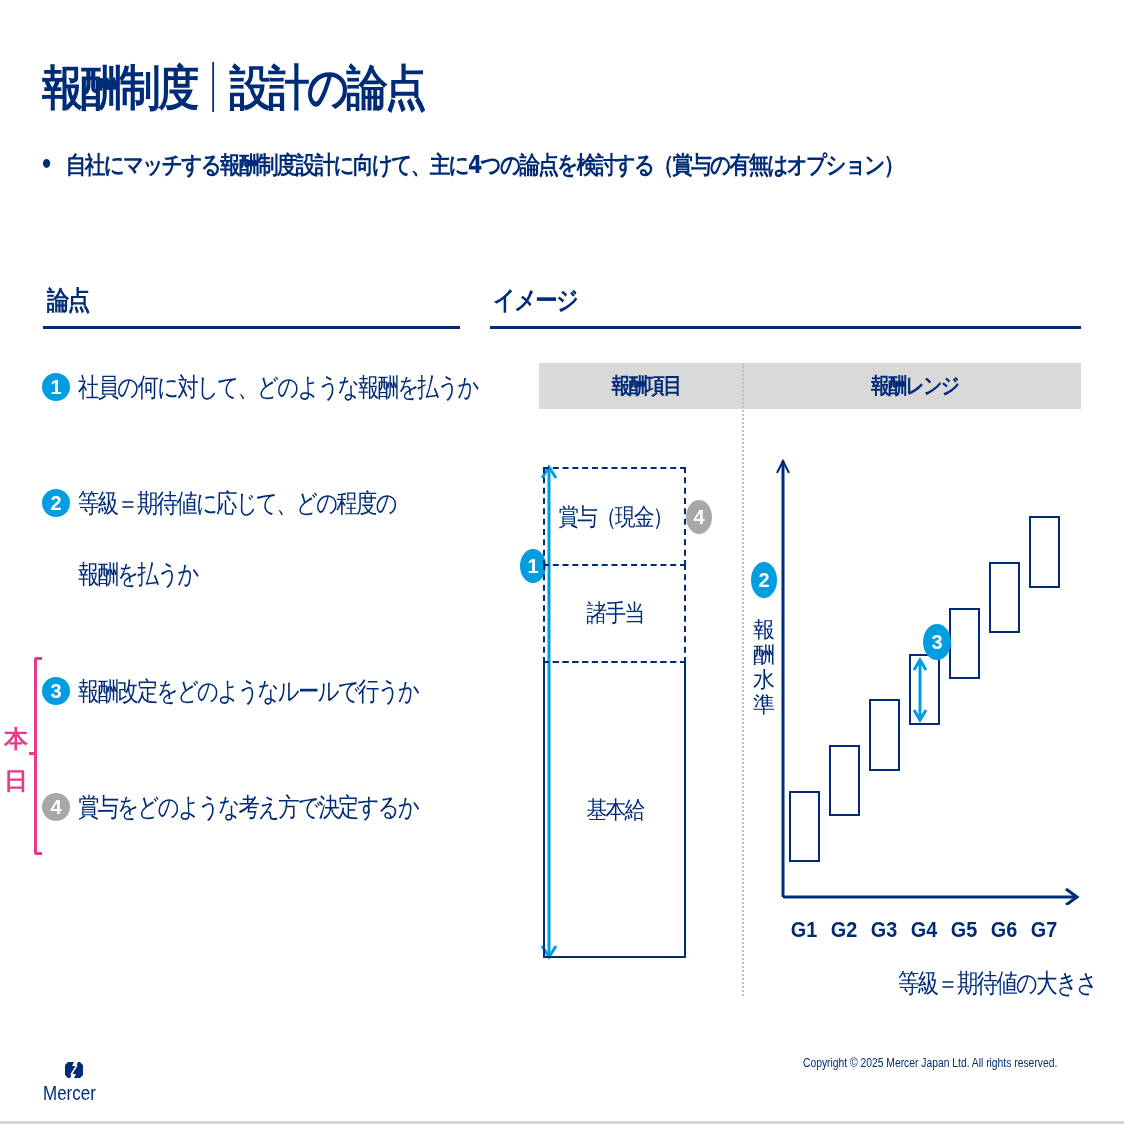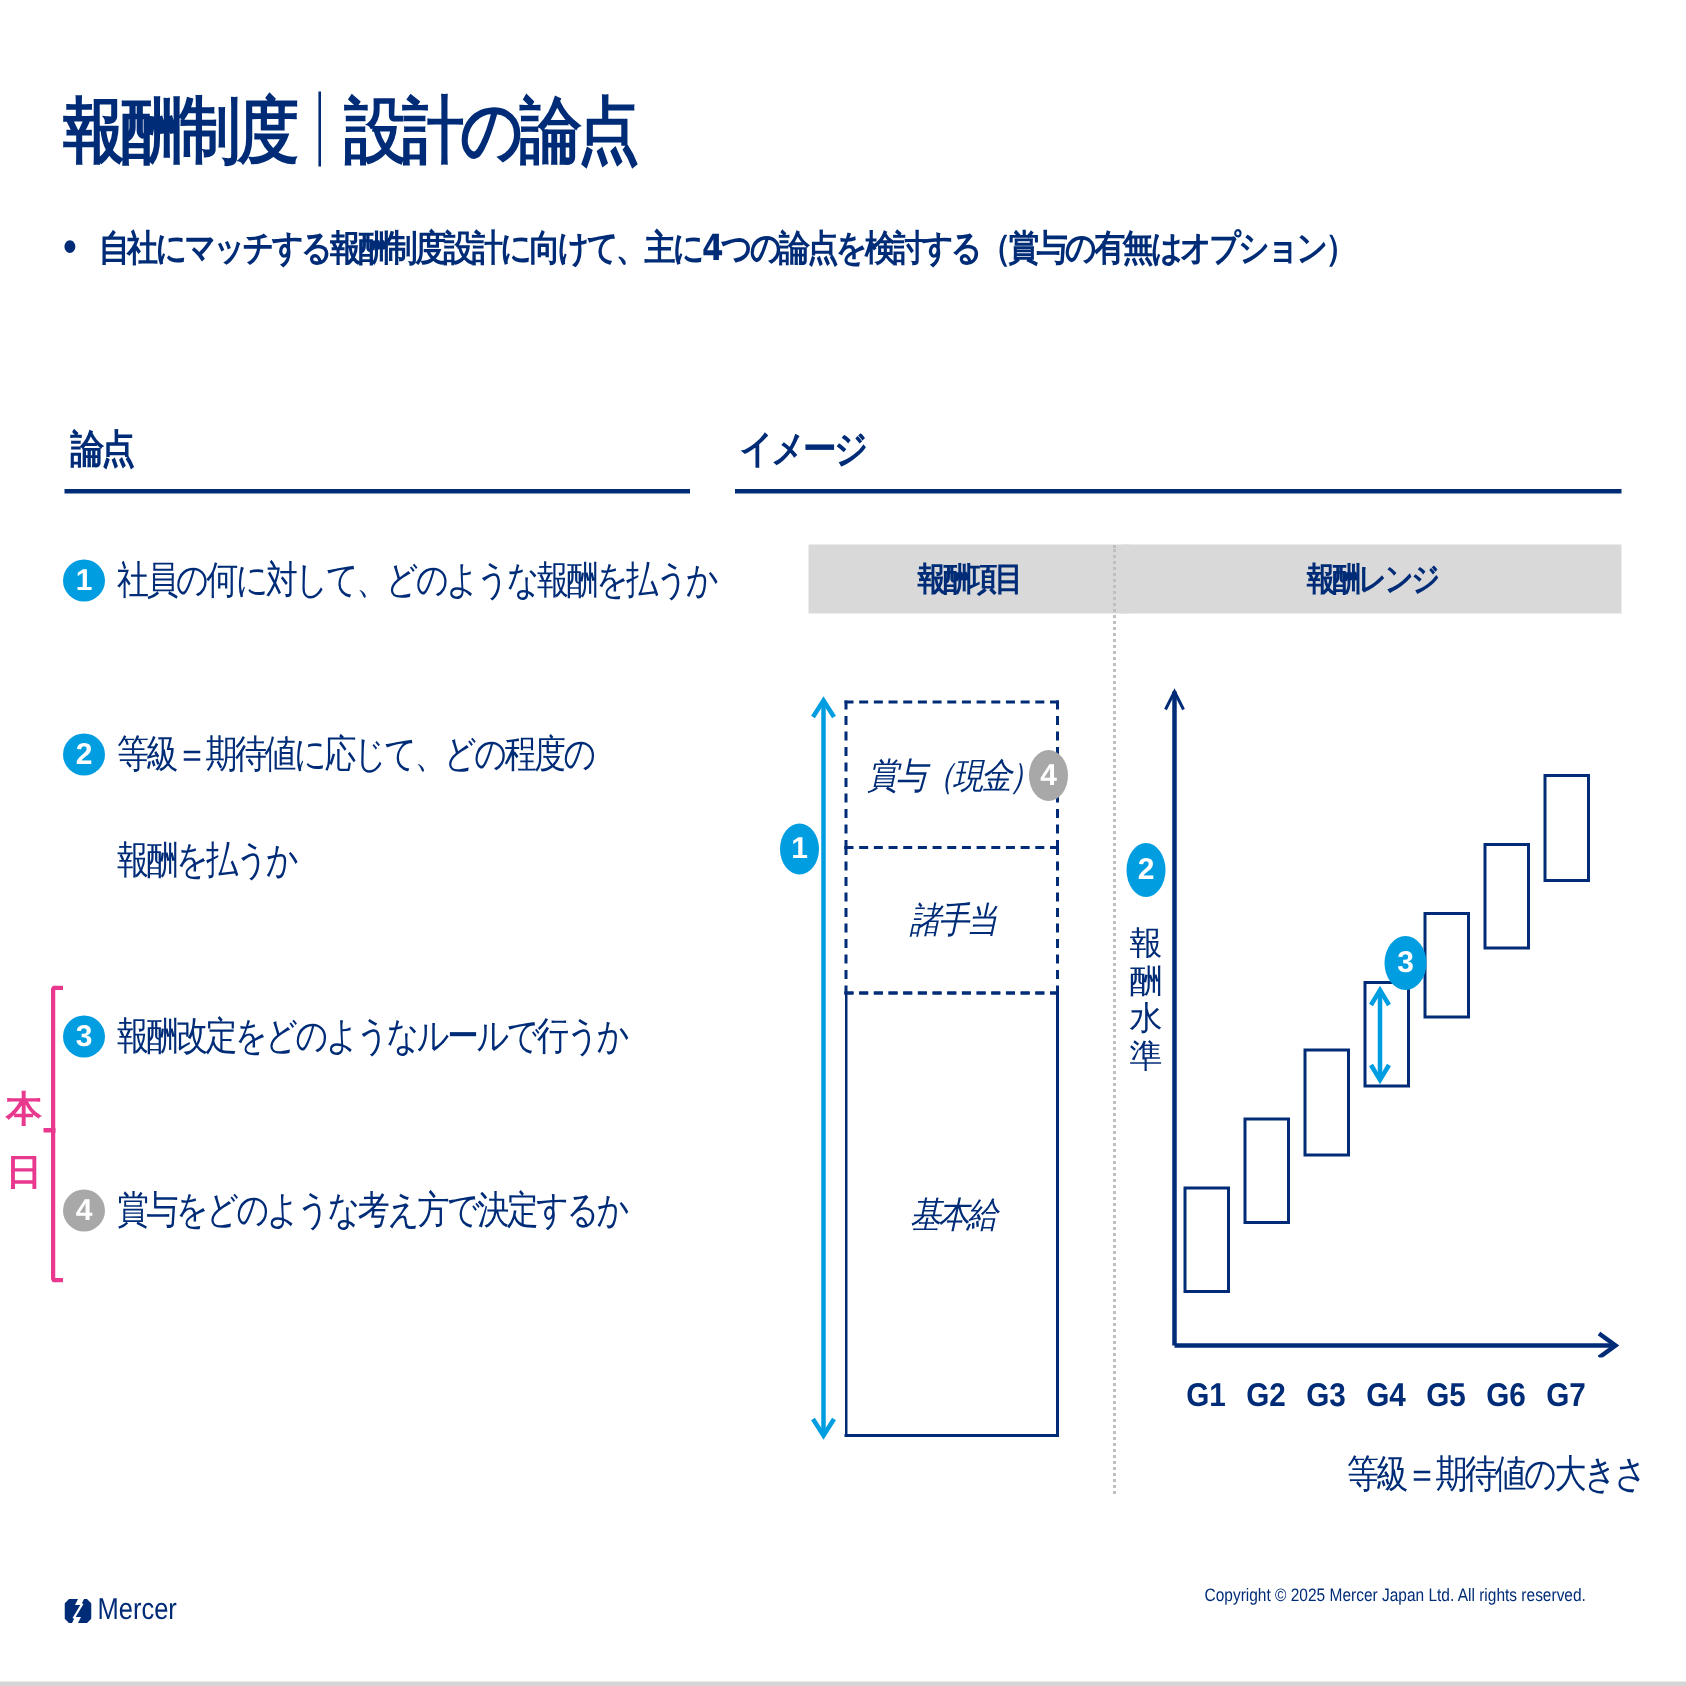--- a/index.html
+++ b/index.html
@@ -14,28 +14,28 @@
   .rule { height: 3px; background: #002c77; }
   .num { width: 28px; height: 28px; border-radius: 50%; color: #fff; font-weight: bold; font-size: 20px; line-height: 28px; text-align: center; font-family: "Liberation Sans", sans-serif; }
   .num.blue { background: #009de0; }
   .num.gray { background: #a8a8a8; }
   .item-text { font-size: 26px; line-height: 36px; white-space: nowrap; letter-spacing: -2px; transform: scaleX(0.82); transform-origin: left center; }
   .bracket { border: 3px solid #e8398e; border-right: none; width: 8px; border-radius: 3px 0 0 3px; }
   .honjitsu { color: #e8398e; font-weight: bold; font-size: 24px; line-height: 30px; width: 30px; text-align: center; }
   .graybar { background: #d9d9d9; height: 46px; display: flex; align-items: center; justify-content: center; font-weight: bold; font-size: 22px; letter-spacing: -2px; }
   .graybar span { display: inline-block; transform: scaleX(0.86); }
   .vdash { width: 0; border-left: 2px dotted #c0c0c0; }
-  .stack-box { left: 563px; width: 143px; display: flex; align-items: center; justify-content: center; font-size: 24px; letter-spacing: -2px; font-style: italic; }
+  .stack-box { left: 543px; width: 143px; display: flex; align-items: center; justify-content: center; font-size: 24px; letter-spacing: -2px; }
   .stack-box span { display: inline-block; transform: scaleX(0.86); white-space: nowrap; }
   .dashed { border: 2px dashed #002c77; }
   .solid { border: 2px solid #002c77; }
   .grade-box { width: 31px; border: 2px solid #002c77; background: #fff; }
   .glabel { font-family: "Liberation Sans", sans-serif; font-weight: bold; font-size: 22px; width: 40px; text-align: center; line-height: 26px; transform: scaleX(0.9); }
   .vlabel { font-size: 22px; line-height: 24px; width: 26px; text-align: center; }
-  .footer-logo { left: 43px; top: 1062px; display: flex; align-items: center; gap: 4px; font-family: "Liberation Sans", sans-serif; font-size: 20px; }
+  .footer-logo { left: 43px; top: 1062px; display: flex; align-items: center; gap: 4px; font-family: "Liberation Sans", sans-serif; font-size: 20px; flex-direction: column; }
   .copyright { left: 803px; top: 1055px; font-family: "Liberation Sans", sans-serif; font-size: 12px; line-height: 16px; white-space: nowrap; transform: scaleX(0.86); transform-origin: left center; }
   .bottom-border { left: 0; top: 1121px; width: 1124px; height: 3px; background: #d6d6d6; }
 </style>
 </head>
 <body>
 
 <div class="abs title">
   <span>報酬制度</span><span class="sep"></span><span>設計の論点</span>
 </div>
 <div class="abs subtitle">

